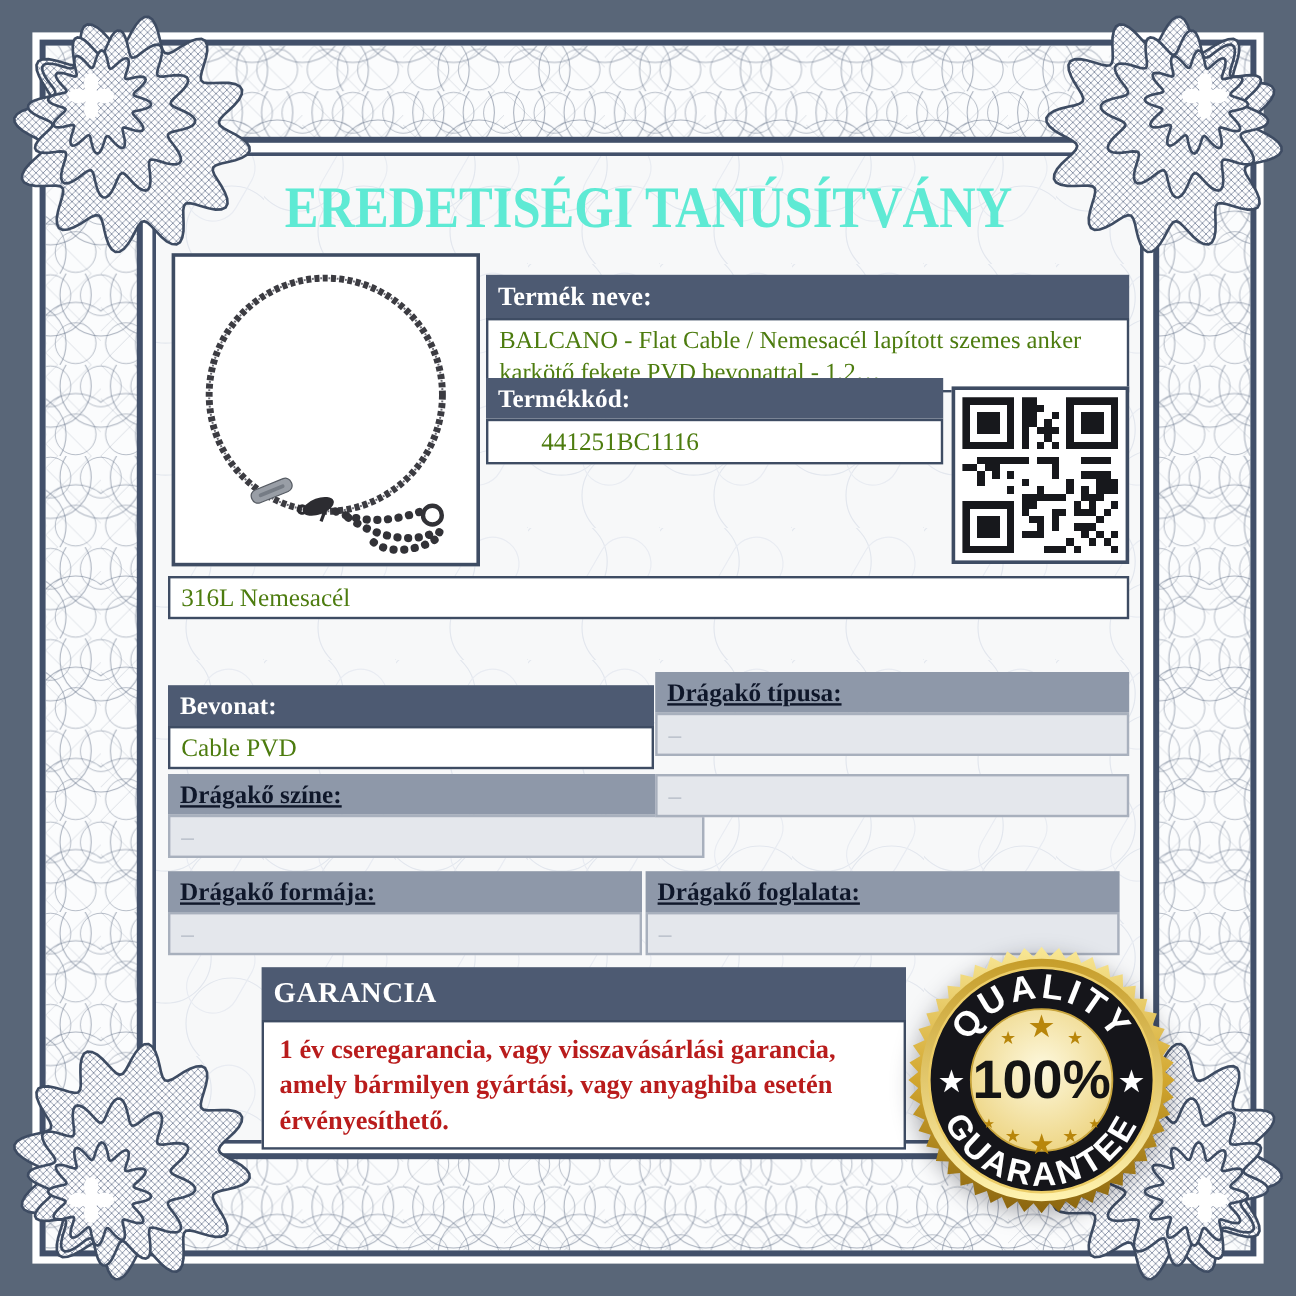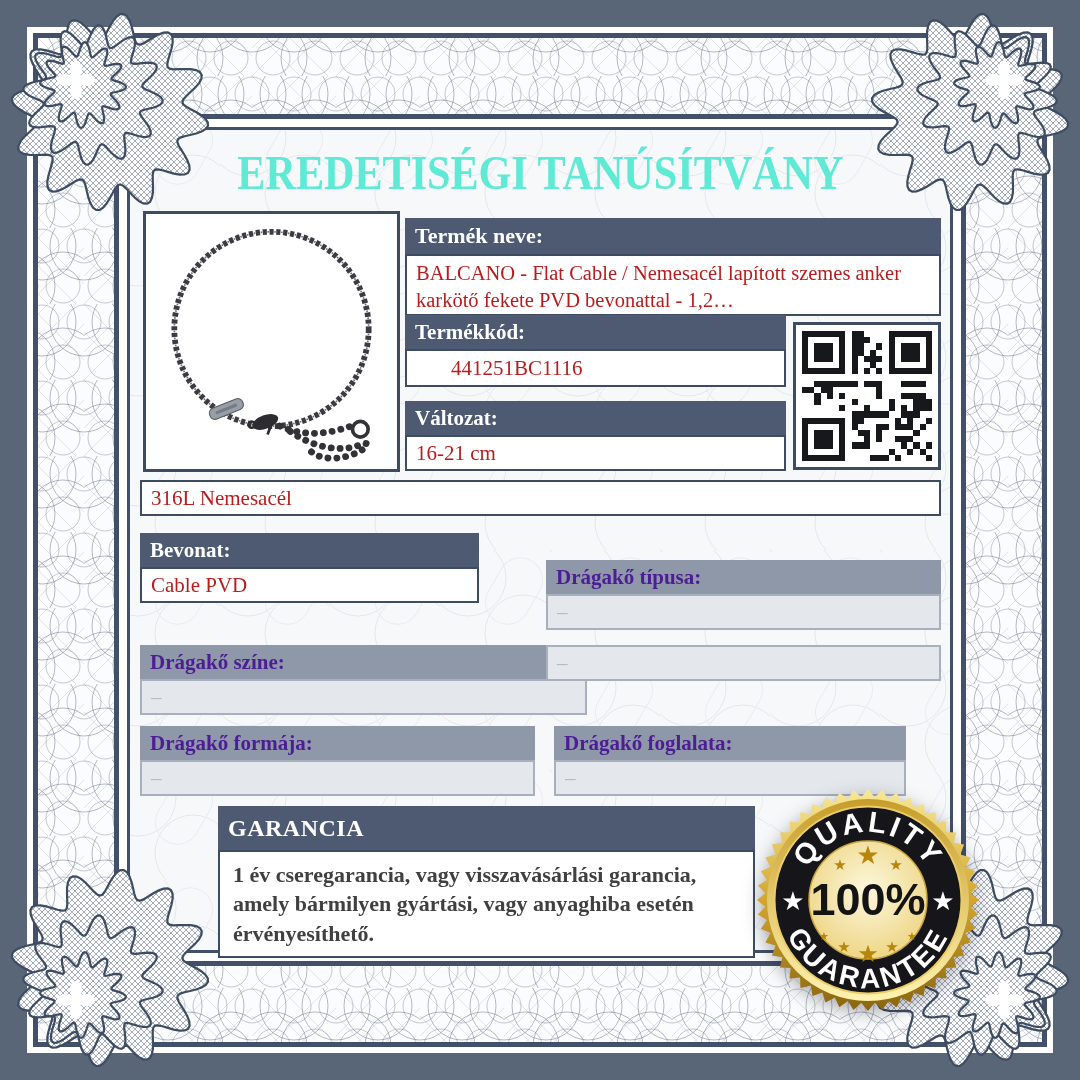--- a/index.html
+++ b/index.html
@@ -9,30 +9,30 @@
   .title{position:absolute;left:0;top:144px;width:1080px;text-align:center;margin:0;
          font-size:49px;font-weight:700;color:#5eead4;letter-spacing:0px;}
   .title span{display:inline-block;transform:scaleX(.86);transform-origin:center;white-space:nowrap;}
   .img-box{position:absolute;left:143px;top:211px;width:257px;height:261px;background:#fff;
            border:3px solid #3e4c63;box-sizing:border-box;}
   .qr-box{position:absolute;left:793px;top:322px;width:148px;height:148px;background:#fff;
           border:3px solid #3e4c63;box-sizing:border-box;display:flex;align-items:center;justify-content:center;}
   .fld{position:absolute;box-sizing:border-box;}
   .hd{background:#4d5a72;color:#ffffff;font-weight:700;font-size:21px;height:34px;
       display:flex;align-items:center;padding:0 10px;box-sizing:border-box;}
-  .val{background:#ffffff;border:2px solid #3e4c63;color:#b91c1c;font-size:21px;min-height:36px;
+  .val{background:#ffffff;border:2px solid #3e4c63;color:#4d7c0f;font-size:21px;min-height:36px;
        display:flex;align-items:center;padding:1px 9px;box-sizing:border-box;}
-  .hd-big{height:36px;font-size:22px;}
+  .hd-big{height:36px;font-size:22px;margin-top:11px;}
   .val-big{height:62px;align-items:flex-start;padding-top:4px;line-height:1.3;font-size:20.5px;}
   .val-c{height:38px;padding-left:44px;}
-  .dis .hd{background:#8e98a9;color:#4c1d95;}
+  .dis .hd{background:#8e98a9;color:#0f172a;text-decoration:underline;}
   .dis .val{background:#e4e7ec;border-color:#a8b0bd;color:#b3bac5;}
   .gar .hd{height:44px;font-size:24px;letter-spacing:.5px;}
   .gar .val{display:block;height:auto;font-weight:700;font-size:22px;line-height:1.33;
-            padding:8px 13px;color:#404040;}
+            padding:8px 13px;color:#b91c1c;}
   .badge{position:absolute;left:752px;top:784px;width:232px;height:232px;
          filter:drop-shadow(0 5px 9px rgba(20,20,30,.35));}
   .badge text{font-family:"Liberation Sans","DejaVu Sans",sans-serif;}
 </style>
 </head>
 <body>
 
 <div id="page">
 
   <svg id="bg" width="1080" height="1080" viewBox="0 0 1080 1080">
@@ -133,24 +133,20 @@
   <div class="fld" style="left:405px;top:218px;width:536px">
     <div class="hd hd-big">Termék neve:</div>
     <div class="val val-big">BALCANO - Flat Cable / Nemesacél lapított szemes anker karkötő fekete PVD bevonattal - 1,2…</div>
   </div>
 
   <div class="fld" style="left:405px;top:315px;width:381px">
     <div class="hd">Termékkód:</div>
     <div class="val val-c">441251BC1116</div>
   </div>
 
-  <div class="fld" style="left:405px;top:401px;width:381px">
-    <div class="hd">Változat:</div>
-    <div class="val">16-21 cm</div>
-  </div>
 
   <div class="qr-box">
     <svg id="qr" width="130" height="130" viewBox="0 0 21 21" shape-rendering="crispEdges">
         <rect x="0" y="0" width="1" height="1" fill="#17181c"></rect>
         <rect x="1" y="0" width="1" height="1" fill="#17181c"></rect>
         <rect x="2" y="0" width="1" height="1" fill="#17181c"></rect>
         <rect x="3" y="0" width="1" height="1" fill="#17181c"></rect>
         <rect x="4" y="0" width="1" height="1" fill="#17181c"></rect>
         <rect x="5" y="0" width="1" height="1" fill="#17181c"></rect>
         <rect x="6" y="0" width="1" height="1" fill="#17181c"></rect>
@@ -350,21 +346,21 @@
         <rect x="13" y="20" width="1" height="1" fill="#17181c"></rect>
         <rect x="15" y="20" width="1" height="1" fill="#17181c"></rect>
         <rect x="20" y="20" width="1" height="1" fill="#17181c"></rect>
       </svg>
   </div>
 
   <div class="fld" style="left:140px;top:480px;width:801px">
     <div class="val">316L Nemesacél</div>
   </div>
 
-  <div class="fld" style="left:140px;top:533px;width:339px">
+  <div class="fld" style="left:140px;top:571px;width:405px">
     <div class="hd">Bevonat:</div>
     <div class="val">Cable PVD</div>
   </div>
 
   <div class="fld dis" style="left:546px;top:560px;width:395px">
     <div class="hd">Drágakő típusa:</div>
     <div class="val">–</div>
   </div>
 
   <div class="fld dis" style="left:140px;top:645px;width:447px">
@@ -374,21 +370,21 @@
 
   <div class="fld dis" style="left:546px;top:645px;width:395px">
     <div class="val">–</div>
   </div>
 
   <div class="fld dis" style="left:140px;top:726px;width:395px">
     <div class="hd">Drágakő formája:</div>
     <div class="val">–</div>
   </div>
 
-  <div class="fld dis" style="left:554px;top:726px;width:352px">
+  <div class="fld dis" style="left:538px;top:726px;width:395px">
     <div class="hd">Drágakő foglalata:</div>
     <div class="val">–</div>
   </div>
 
   <div class="fld gar" style="left:218px;top:806px;width:537px">
     <div class="hd">GARANCIA</div>
     <div class="val">1 év cseregarancia, vagy visszavásárlási garancia, amely bármilyen gyártási, vagy anyaghiba esetén érvényesíthető.</div>
   </div>
 
   <svg class="badge" viewBox="0 0 232 232">

